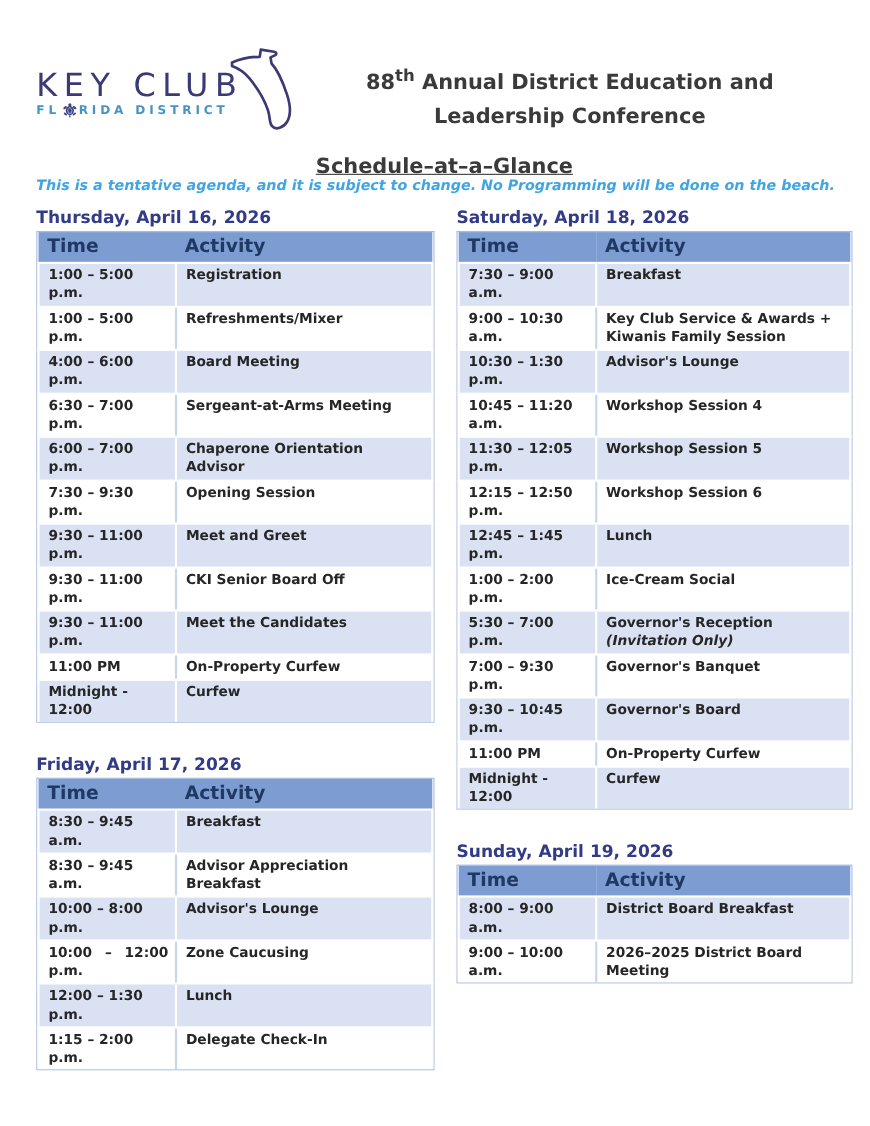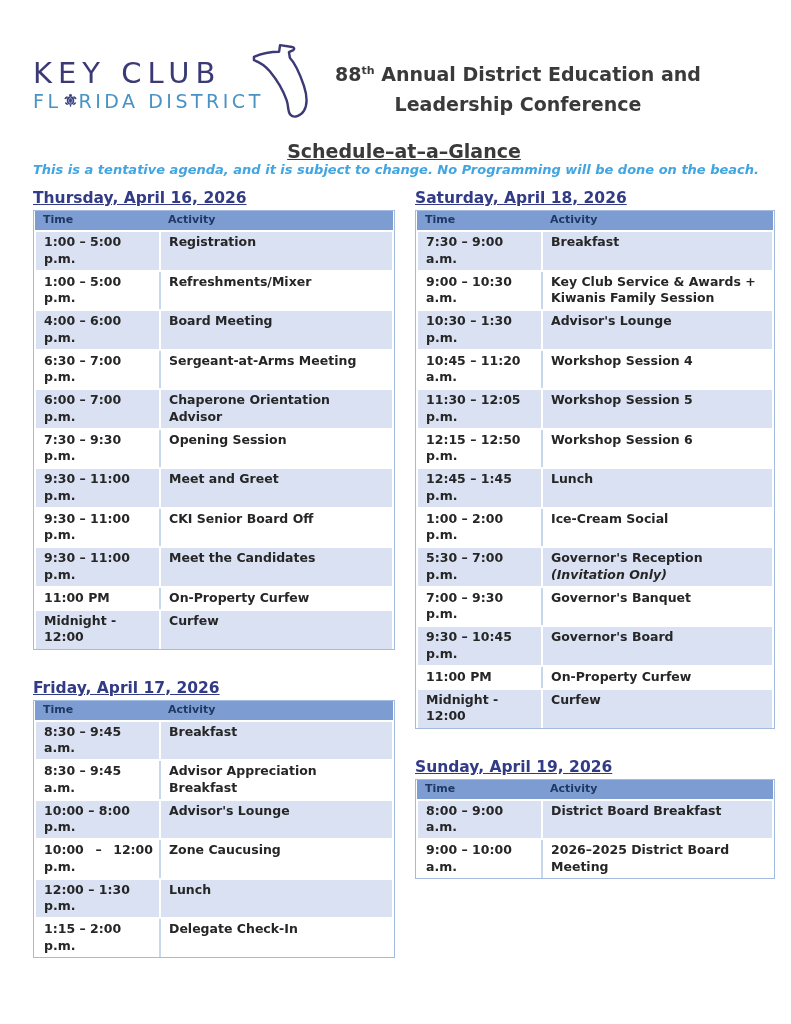--- a/index.html
+++ b/index.html
@@ -22,57 +22,57 @@
   }
   
   .header-row{display:flex;align-items:center;}
   .logo-block{width:272px;flex:none;display:flex;align-items:center;padding-top:6px;}
   .logo-text{display:flex;flex-direction:column;}
   .logo-primary{
     font-size:29px;letter-spacing:6px;color:var(--logo-primary);
     font-weight:400;white-space:nowrap;line-height:1.1;
   }
   .logo-secondary{
-    font-size:19px;letter-spacing:3.5px;color:var(--logo-secondary);
-    font-weight:400;white-space:nowrap;display:flex;align-items:center;gap:1px;
+    font-size:11px;letter-spacing:3.5px;color:var(--logo-secondary);
+    font-weight:700;white-space:nowrap;display:flex;align-items:center;gap:1px;
   }
   .turtle{width:15px;height:15px;flex:none;}
   .florida{width:62px;height:84px;flex:none;margin-left:-14px;margin-top:-6px;}
   .conf-title{
     flex:1;text-align:center;margin-right:44px;padding-top:14px;
     font-weight:bold;font-size:19px;color:var(--title-text);line-height:1.6;
   }
-  .conf-title sup{font-size:11px;}
+  .conf-title sup{font-size:15px;}
   
   .schedule-title{
     text-align:center;font-weight:bold;font-size:19px;color:var(--title-text);
     margin-top:16px;
     text-decoration:underline;
   }
   .disclaimer{
     font-size:13px;font-weight:bold;font-style:italic;
     color:var(--disclaimer-text);
   }
   
   .columns{display:flex;gap:20px;margin-top:12px;}
   .col{width:362px;flex:none;}
   .col.right{width:360px;}
   .day-section + .day-section{margin-top:29px;}
   .day-title{
-    color:var(--day-heading);font-weight:bold;font-size:15.5px;margin-bottom:3px;text-decoration:underline;
+    color:var(--day-heading);font-weight:bold;font-size:15.5px;margin-bottom:3px;
   }
   .tbl-wrap{border:1px solid var(--table-border);}
   table{width:100%;border-collapse:collapse;table-layout:fixed;}
   th,td{
     font-size:12.5px;font-weight:bold;text-align:left;
     padding:2px 6px 3px 8px;line-height:1.3;vertical-align:top;
   }
   thead th{
     background:var(--header-bg);color:var(--head-text);
-    border-bottom:2px solid #fff;font-size:11px;
+    border-bottom:2px solid #fff;font-size:17px;
   }
   col.c-time{width:125px;}
   tbody td{border:2px solid #fff;color:var(--body-text);background:#fff;}
   tbody tr:nth-child(odd) td{background:var(--row-alt-bg);}
   tbody tr:nth-child(even) td:first-child{border-right-color:#C7D7EC;}
   tbody tr:last-child td{border-bottom:none;}
   td.justify{text-align:justify;}
   td i{font-weight:bold;}
 </style>
 </head>

